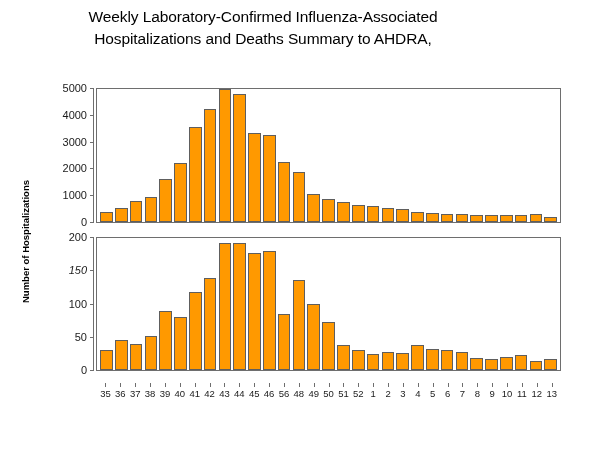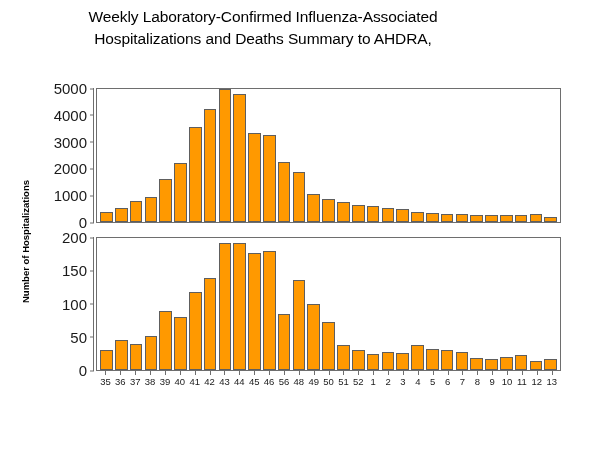--- a/index.html
+++ b/index.html
@@ -87,21 +87,21 @@
     box-sizing: border-box;
   }
   #yaxis-top { left: 6px; top: 88px; height: 135px; }
   #yaxis-bottom { left: 6px; top: 237px; height: 134px; }
 
   .ytick {
     position: absolute;
     right: 0;
     width: 88px;
     text-align: right;
-    font-size: 15px;
+    font-size: 11px;
     color: #1a1a1a;
     transform: translateY(-50%);
     padding-right: 7px;
     box-sizing: border-box;
     white-space: nowrap;
   }
   .ytick::after {
     content: "";
     position: absolute;
     right: 0;
@@ -139,21 +139,21 @@
 
   
   #xaxis {
     position: absolute;
     left: 96px;
     top: 371px;
     width: 465px;
     height: 16px;
     display: flex;
     justify-content: space-between;
-    padding: 0 2px;
+    padding: 12px 2px;
     box-sizing: border-box;
   }
   .xtick {
     position: relative;
     flex: 1 1 0;
     margin: 0 1.1px;
     text-align: center;
     font-size: 9.5px;
     color: #1a1a1a;
     padding-top: 5px;
@@ -237,21 +237,21 @@
         </div>
     </div>
   </div>
 
   <div id="yaxis-bottom" class="yaxis">
     <div class="axis-spine"></div>
 
   <div class="ytick" style="top: 133px;">0</div>
       <div class="ytick" style="top: 99.75px;">50</div>
       <div class="ytick" style="top: 66.5px;">100</div>
-      <div class="ytick" style="top: 33.25px;">150</div>
+      <div class="ytick" style="top: 33.25px; font-style: italic;">150</div>
       <div class="ytick" style="top: 0px;">200</div>
     </div>
 
   <div id="panel-bottom" class="panel">
     <div class="plotarea">
       <div class="bars" id="bars-bottom">
           <div class="bar" style="height: 19.8px; background: rgb(255, 153, 0); border-color: rgb(94, 94, 94);"></div>
           <div class="bar" style="height: 30.36px; background: rgb(255, 153, 0); border-color: rgb(94, 94, 94);"></div>
           <div class="bar" style="height: 26.4px; background: rgb(255, 153, 0); border-color: rgb(94, 94, 94);"></div>
           <div class="bar" style="height: 34.32px; background: rgb(255, 153, 0); border-color: rgb(94, 94, 94);"></div>

